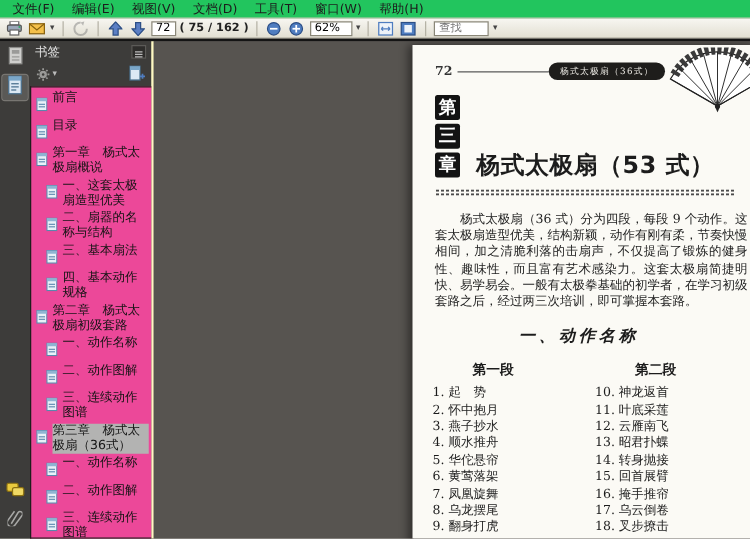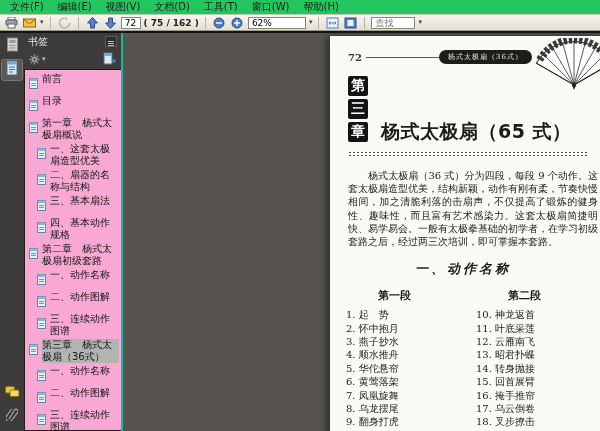--- a/index.html
+++ b/index.html
@@ -15,42 +15,42 @@
   
   .toolbar { height:16px; background:linear-gradient(#f7f6f1,#e2dfd2);
              border-bottom:1px solid #9f9c90; display:flex; align-items:center; padding:0 4px; gap:3px; }
   .tb-sep { width:1px; height:12px; background:#b5b2a5; margin:0 3px; }
   .tb-btn { width:15px; height:13px; display:flex; align-items:center; justify-content:center; }
   .tb-btn svg { display:block; }
   .caret { font-size:7px; color:#444; line-height:1; }
   .page-input { width:20px; height:12px; font-size:9px; border:1px solid #8a8778; background:#fff;
                 text-align:center; font-family:"DejaVu Sans",sans-serif; }
   .page-count { font-size:9px; color:#222; white-space:nowrap;font-weight:bold; }
-  .zoom-box { width:58px; height:12px; font-size:9px; border:1px solid #8a8778; background:#fff;
+  .zoom-box { width:34px; height:12px; font-size:9px; border:1px solid #8a8778; background:#fff;
               font-family:"DejaVu Sans",sans-serif; padding-left:3px; }
   .find-input { width:44px; height:12px; font-size:9px; border:1px solid #8a8778; background:#fff;
                 font-family:"DejaVu Sans",sans-serif; padding-left:3px; }
 
   
   .main { position:absolute; top:31px; left:0; right:0; bottom:0; display:flex;
           background:#444240; border-top:2px solid #141414; }
 
   .navstrip { width:24px; background:#3d3c3a; display:flex; flex-direction:column; align-items:center;
               padding-top:3px; gap:4px; flex:0 0 24px; }
   .nav-btn { width:20px; height:20px; display:flex; align-items:center; justify-content:center; border-radius:2px; }
   .nav-btn.active { background:#5a5956; outline:1px solid #787672; }
   .nav-bottom { margin-top:auto; display:flex; flex-direction:column; align-items:center; gap:3px; padding-bottom:6px; }
 
-  .panel { width:99px; flex:0 0 99px; display:flex; flex-direction:column; background:#3d3c3a; border-right:2px solid #14b8a6; }
+  .panel { width:99px; flex:0 0 99px; display:flex; flex-direction:column; background:#3d3c3a; border-right:2px solid #fef9c3; }
   .panel-header { height:17px; display:flex; align-items:center; justify-content:space-between; padding:0 4px; }
   .panel-title { color:#e0e0e0; font-size:10px; }
   .panel-menu-btn { width:12px; height:11px; background:#2e2d2b; border:1px solid #5b5a57; display:flex;
                     align-items:center; justify-content:center; }
   .panel-tools { height:19px; display:flex; align-items:center; justify-content:space-between; padding:0 5px; }
-  .tree { flex:1; background:#f9a8d4; border:1px solid #1f1e1c; border-right:none; overflow:hidden; padding-top:2px; }
+  .tree { flex:1; background:#ec4899; border:1px solid #1f1e1c; border-right:none; overflow:hidden; padding-top:2px; }
 
   .bm-item { display:flex; align-items:flex-start; padding:1px 2px 1px 4px; cursor:default; }
   .bm-item.lvl1 { padding-left:12px; }
   .bm-icon { flex:0 0 10px; margin-right:3px; margin-top:1px; }
   .bm-label { font-size:10px; line-height:12px; color:#141414; }
   .bm-label.selected { background:#b3b3b2; }
 
   .docpane { flex:1; position:relative; background:#575450; overflow:hidden; }
 
   
@@ -443,21 +443,21 @@
             </svg>
           </span>
         </div>
 
         <div class="chapter-block">
           <div class="chapter-marker">
               <div class="sq">第</div>
               <div class="sq">三</div>
               <div class="sq">章</div>
             </div>
-          <div class="chapter-title">杨式太极扇（65 式）</div>
+          <div class="chapter-title">杨式太极扇（53 式）</div>
         </div>
 
         <div class="ornament"></div>
 
         <div class="intro">杨式太极扇（36 式）分为四段，每段 9 个动作。这套太极扇造型优美，结构新颖，动作有刚有柔，节奏快慢相间，加之清脆利落的击扇声，不仅提高了锻炼的健身性、趣味性，而且富有艺术感染力。这套太极扇简捷明快、易学易会。一般有太极拳基础的初学者，在学习初级套路之后，经过两三次培训，即可掌握本套路。</div>
 
         <div class="section-heading">一、动作名称</div>
 
         <div class="movement-columns">
             <div class="mcol">

